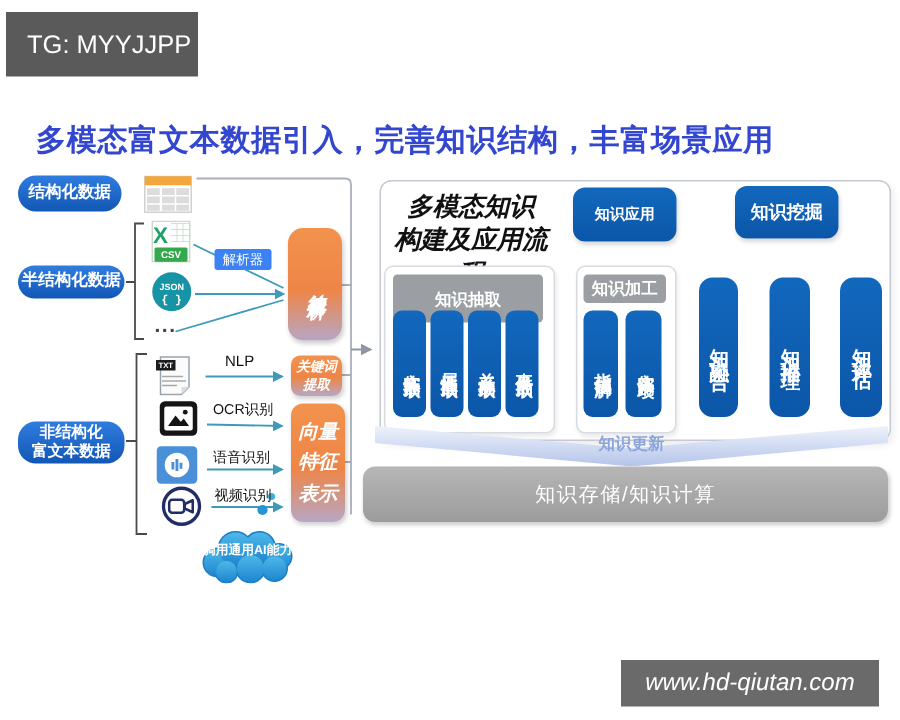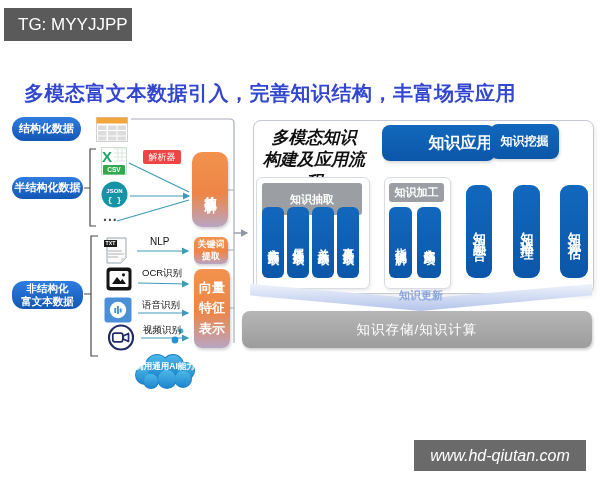--- a/index.html
+++ b/index.html
@@ -8,42 +8,42 @@
   .abs{position:absolute;}
   .lz{z-index:2;}
   #lines{position:absolute;left:0;top:0;z-index:1;pointer-events:none;}
   .tg-box{background:#5a5a5a;color:#fff;font-size:17px;display:flex;align-items:center;padding-left:14px;}
   .main-title{color:#3346d0;font-weight:bold;font-size:20px;letter-spacing:.5px;white-space:nowrap;}
   .src-btn{background:linear-gradient(180deg,#2f7ce0,#1257b4);color:#fff;font-weight:bold;
            display:flex;align-items:center;justify-content:center;text-align:center;
            border-radius:12px;font-size:11px;line-height:1.2;white-space:pre-line;}
   .orange{background:linear-gradient(180deg,#f2924d 0%,#ee8547 55%,#b7a6c4 100%);color:#fff;font-weight:bold;
           display:flex;align-items:center;justify-content:center;text-align:center;
-          box-shadow:1px 2px 3px rgba(0,0,0,.18);}
+          box-shadow:1px 2px 3px rgba(0,0,0,.18);font-style:italic;}
   .vtext{writing-mode:vertical-rl;text-orientation:upright;}
   .panel{border:1.5px solid #c5cad2;border-radius:8px;background:#fff;box-shadow:2px 3px 5px rgba(0,0,0,.07);}
   .flow-title{font-size:17px;font-weight:bold;font-style:italic;color:#111;text-align:center;
               white-space:pre-line;line-height:1.3;}
   .blue-box{background:linear-gradient(180deg,#1268bd,#0b56a8);color:#fff;font-weight:bold;
             display:flex;align-items:center;justify-content:center;border-radius:8px;
             box-shadow:1px 2px 3px rgba(0,0,0,.15);}
   .sub-panel{border:1px solid #d8dce2;border-radius:6px;background:#fff;box-shadow:1px 2px 3px rgba(0,0,0,.08);}
   .gray-hdr{background:#9b9fa4;color:#fff;font-size:11px;font-weight:bold;border-radius:3px;
             display:flex;align-items:center;justify-content:center;}
   .vbox{background:linear-gradient(180deg,#1268bd,#0b56a8);color:#fff;font-weight:bold;border-radius:6px;
         display:flex;align-items:center;justify-content:center;font-size:11.5px;letter-spacing:2px;}
   .stage{border-radius:9px;font-size:13px;letter-spacing:5px;}
   .chevron{background:linear-gradient(180deg,#eef2fb,#b4c4ea);
            clip-path:polygon(0 0,50% 55%,100% 0,100% 42%,50% 100%,0 42%);}
   .update-lbl{color:#8ba5db;font-size:11px;font-weight:bold;text-align:center;}
   .storage{background:linear-gradient(180deg,#b6b6b6,#9c9c9c);border-radius:8px;color:#fff;
            font-size:13.5px;letter-spacing:1px;display:flex;align-items:center;justify-content:center;
            box-shadow:1px 2px 3px rgba(0,0,0,.2);}
-  .parser-tag{background:#ef4444;color:#fff;font-size:9px;display:flex;align-items:center;
-              justify-content:center;border-radius:2px;}
+  .parser-tag{background:#3b82f6;color:#fff;font-size:9px;display:flex;align-items:center;
+              justify-content:center;border-radius:2px;margin-top:16px;}
   .io-label{font-size:9.5px;color:#111;white-space:nowrap;}
   .cloud-txt{color:#fff;font-size:8.5px;font-weight:bold;text-align:center;width:100%;}
   .watermark{background:#6a6a6a;color:#fff;font-size:16px;display:flex;align-items:center;justify-content:center;}
   .ellipsis{font-size:14px;font-weight:bold;color:#444;letter-spacing:1px;}
 </style>
 </head>
 <body>
 
 <div id="canvas">
 
@@ -76,21 +76,21 @@
     <line x1="450" y1="233" x2="461" y2="233" stroke="#9aa0a8" stroke-width="1.3" marker-end="url(#aG)"></line>
     <line x1="494" y1="233" x2="507" y2="233" stroke="#9aa0a8" stroke-width="1.3" marker-end="url(#aG)"></line>
     <line x1="542" y1="233" x2="555" y2="233" stroke="#9aa0a8" stroke-width="1.3" marker-end="url(#aG)"></line>
     <line x1="527" y1="184" x2="527" y2="165" stroke="#9aa0a8" stroke-width="1.3" marker-end="url(#aG)"></line>
     <line x1="487" y1="142" x2="458" y2="142" stroke="#9aa0a8" stroke-width="1.3" marker-end="url(#aG)"></line>
 
     <circle cx="175" cy="340" r="3.4" fill="#2593d6"></circle>
     <circle cx="181" cy="331" r="2.4" fill="#41aede"></circle>
   </svg>
 
-  <div class="abs lz tg-box" style="left:4px;top:8px;width:114px;height:33px;">TG: MYYJJPP</div>
+  <div class="abs lz tg-box" style="left:4px;top:8px;width:114px;height:43px;">TG: MYYJJPP</div>
 
   <div class="abs lz main-title" style="left:24px;top:80px;">多模态富文本数据引入，完善知识结构，丰富场景应用</div>
 
   <div class="abs lz src-btn" style="left:12px;top:117px;width:69px;height:24px;">结构化数据</div>
   <div class="abs lz src-btn" style="left:12px;top:281px;width:71px;height:28px;font-size:10.5px;">非结构化
 富文本数据</div>
   <div class="abs lz src-btn" style="left:12px;top:177px;width:71px;height:22px;">半结构化数据</div>
 
   <svg class="abs lz" style="left:96px;top:117px;" width="32" height="25" viewBox="0 0 32 25">
     <rect x="0.5" y="0.5" width="31" height="24" fill="#fff" stroke="#d0d0d0"></rect>
@@ -208,21 +208,21 @@
 提取</div>
   <div class="abs lz orange" style="left:194px;top:269px;width:36px;height:79px;border-radius:8px;font-size:13px;line-height:1.55;white-space:pre-line;">向量
 特征
 表示</div>
 
   <div class="abs lz panel" style="left:253px;top:120px;width:339px;height:172px;"></div>
 
   <div class="abs lz flow-title" style="left:258px;top:127px;width:112px;">多模态知识
 构建及应用流程</div>
 
-  <div class="abs lz blue-box" style="left:382px;top:125px;width:69px;height:36px;font-size:16px;padding-left:44px;">知识应用</div>
+  <div class="abs lz blue-box" style="left:382px;top:125px;width:69px;height:36px;font-size:10px;">知识应用</div>
   <div class="abs lz blue-box" style="left:490px;top:124px;width:69px;height:35px;font-size:12px;">知识挖掘</div>
 
   <div class="abs lz sub-panel" style="left:256px;top:177px;width:112px;height:110px;"></div>
   <div class="abs lz gray-hdr" style="left:262px;top:183px;width:100px;height:32px;">知识抽取</div>
   <div class="abs lz vbox vtext" style="left:262px;top:207px;width:22px;height:71px;">实体抽取</div>
   <div class="abs lz vbox vtext" style="left:287px;top:207px;width:22px;height:71px;">属性抽取</div>
   <div class="abs lz vbox vtext" style="left:312px;top:207px;width:22px;height:71px;">关系抽取</div>
   <div class="abs lz vbox vtext" style="left:337px;top:207px;width:22px;height:71px;">事件抽取</div>
 
   <div class="abs lz sub-panel" style="left:384px;top:177px;width:65px;height:110px;"></div>

